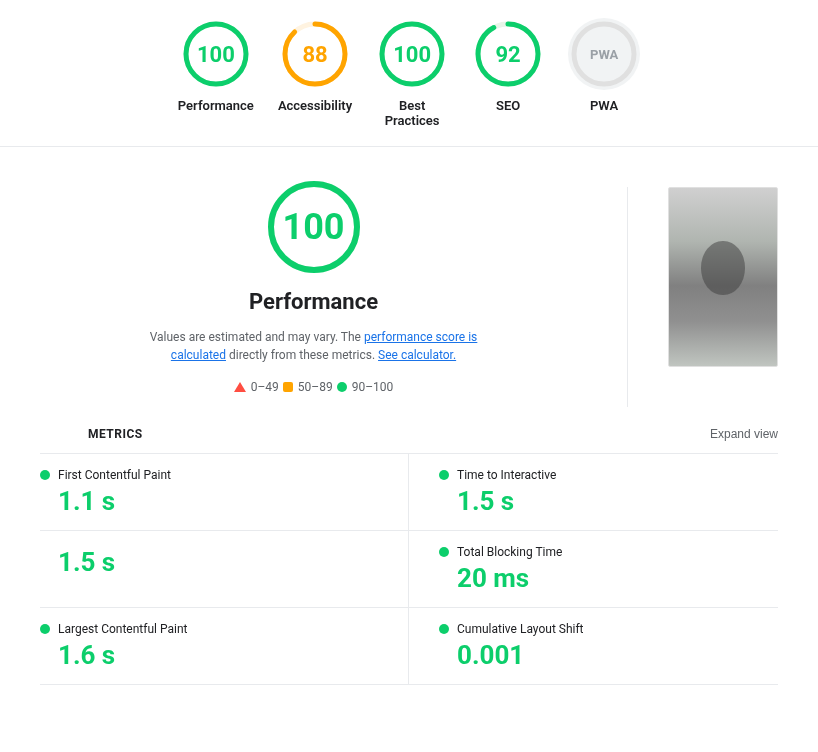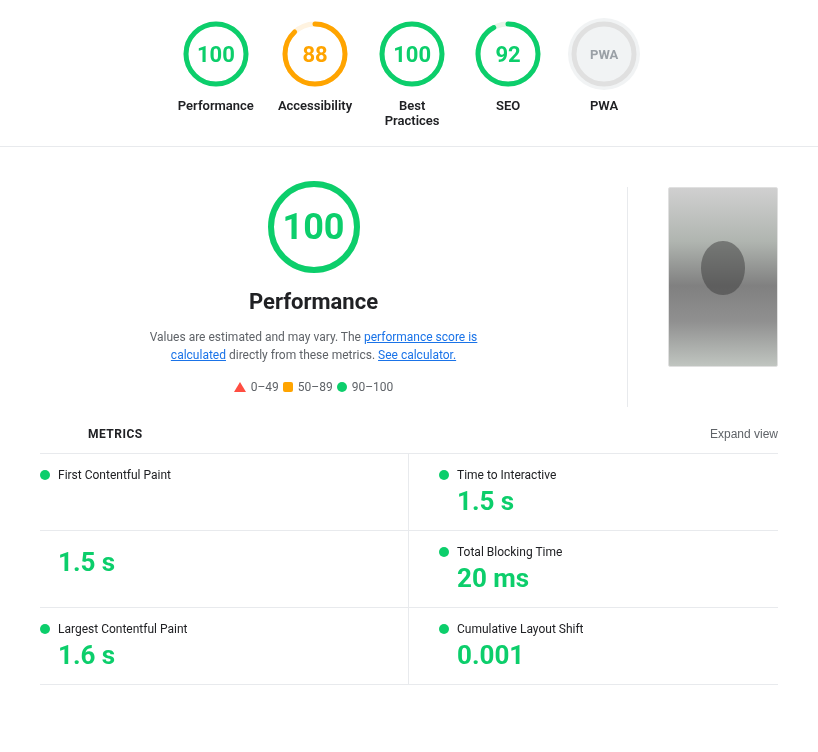--- a/index.html
+++ b/index.html
@@ -324,20 +324,21 @@
     <span class="metrics-title">METRICS</span>
     <button class="expand-btn">Expand view</button>
   </div>
   <div class="metrics-grid">
 
     <div class="metric-cell">
       <div class="metric-header">
         <div class="metric-dot"></div>
         <span class="metric-name">First Contentful Paint</span>
       </div>
+      <div class="metric-value">1.1 s</div>
     </div>
     <div class="metric-cell">
       <div class="metric-header">
         <div class="metric-dot"></div>
         <span class="metric-name">Time to Interactive</span>
       </div>
       <div class="metric-value">1.5 s</div>
     </div>
 
     <div class="metric-cell">

